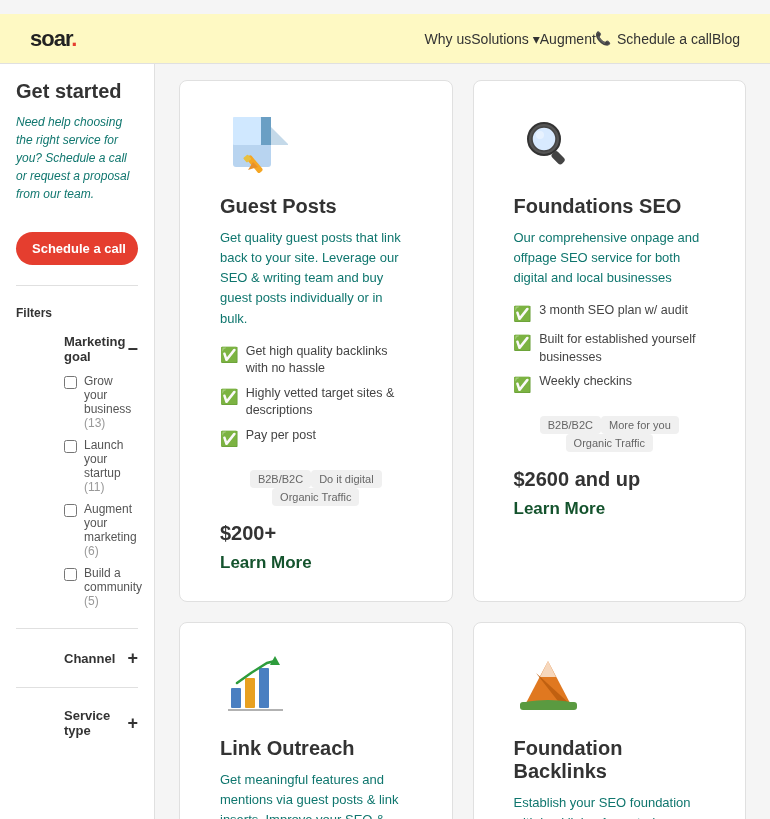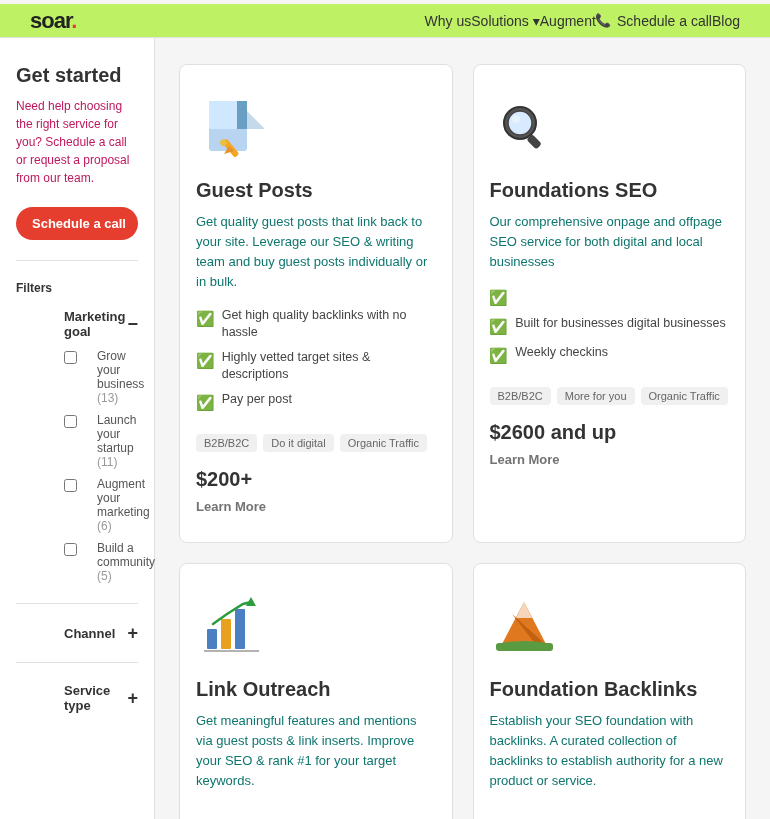--- a/index.html
+++ b/index.html
@@ -1,60 +1,60 @@
 <!DOCTYPE html>
 <html><head>
   <meta charset="utf-8">
   <style>
     * { box-sizing: border-box; margin: 0; padding: 0; }
     body { font-family: -apple-system, BlinkMacSystemFont, 'Segoe UI', Arial, sans-serif; background: #f5f5f5; color: #333; font-size: 14px; }
 
     
-    .header { background: #bef264; border-bottom: 1px solid #e0e0e0; padding: 0 30px; height: 34px; display: flex; align-items: center; justify-content: space-between; position: sticky; top: 4px; z-index: 100; }
+    .header { background: #fef9c3; border-bottom: 1px solid #e0e0e0; padding: 0 30px; height: 50px; display: flex; align-items: center; justify-content: space-between; position: sticky; top: 14px; z-index: 100; }
     .logo { font-size: 22px; font-weight: 700; color: #222; letter-spacing: -1px; }
     .logo span { color: #e53e2f; }
     .nav { display: flex; align-items: center; }
     .nav-item { font-size: 14px; color: #333; cursor: pointer; text-decoration: none; }
     .nav-schedule { display: flex; align-items: center; gap: 5px; }
     .phone-icon { color: #e53e2f; font-size: 13px; }
 
     
     .page { display: flex; min-height: calc(100vh - 50px); }
 
     
     .sidebar { width: 155px; min-width: 155px; background: #fff; padding: 30px 16px; border-right: 1px solid #e0e0e0; }
     .sidebar-title { font-size: 20px; font-weight: 700; margin-bottom: 10px; }
-    .sidebar-desc { font-size: 12px; color: #be185d; line-height: 1.5; margin-bottom: 20px; }
+    .sidebar-desc { font-size: 12px; color: #0f766e; line-height: 1.5; margin-bottom: 29px; font-style: italic; }
     .schedule-btn { background: #e53e2f; color: #fff; border: none; border-radius: 20px; padding: 9px 16px; font-size: 13px; font-weight: 600; cursor: pointer; width: 100%; white-space: nowrap; }
     .divider { border: none; border-top: 1px solid #e0e0e0; margin: 20px 0; }
     .filters-title { font-size: 12px; font-weight: 700; margin-bottom: 14px; }
     .filter-section { margin-bottom: 16px; margin-left: 48px; }
     .filter-header { display: flex; justify-content: space-between; align-items: center; font-size: 13px; font-weight: 600; margin-bottom: 10px; cursor: pointer; }
     .filter-minus { font-size: 18px; color: #333; line-height: 1; }
     .filter-plus { font-size: 18px; color: #333; line-height: 1; }
-    .filter-option { display: flex; align-items: flex-start; gap: 20px; margin-bottom: 8px; font-size: 12px; color: #555; cursor: pointer; }
+    .filter-option { display: flex; align-items: flex-start; gap: 7px; margin-bottom: 8px; font-size: 12px; color: #555; cursor: pointer; }
     .filter-option input[type="checkbox"] { margin-top: 2px; }
     .filter-count { color: #999; }
 
     
     .main { flex: 1; padding: 30px 24px; }
     .cards-grid { display: grid; grid-template-columns: 1fr 1fr; gap: 20px; }
 
     
-    .card { background: #fff; border-radius: 8px; padding: 28px 16px; border: 1px solid #e0e0e0; display: flex; flex-direction: column; }
+    .card { background: #fff; border-radius: 8px; padding: 28px 40px; border: 1px solid #e0e0e0; display: flex; flex-direction: column; }
     .card-icon { width: 70px; height: 70px; margin-bottom: 16px; display: flex; align-items: center; justify-content: center; }
     .card-title { font-size: 20px; font-weight: 700; margin-bottom: 10px; }
     .card-desc { font-size: 13px; color: #0f766e; line-height: 1.55; margin-bottom: 14px; }
     .card-features { list-style: none; margin-bottom: 14px; }
     .card-features li { display: flex; align-items: flex-start; gap: 7px; font-size: 12.5px; color: #444; margin-bottom: 7px; line-height: 1.4; }
     .check-icon { color: #2da44e; font-size: 15px; flex-shrink: 0; margin-top: 1px; }
-    .card-tags { display: flex; flex-wrap: wrap; gap: 6px; margin-bottom: 16px; }
+    .card-tags { display: flex; flex-wrap: wrap; margin-bottom: 16px; justify-content: center; }
     .tag { background: #f0f0f0; border-radius: 4px; padding: 3px 8px; font-size: 11px; color: #666; }
     .card-price { font-size: 20px; font-weight: 700; margin-bottom: 8px; }
-    .learn-more { color: #737373; font-size: 13px; font-weight: 600; cursor: pointer; text-decoration: none; }
+    .learn-more { color: #14532d; font-size: 17px; font-weight: 600; cursor: pointer; text-decoration: none; }
   </style>
 </head>
 <body>
 
 <header class="header">
   <div class="logo">
     soar<span>.</span>
   </div>
   <nav class="nav">
     <a class="nav-item">Why us</a>
@@ -172,24 +172,25 @@
             <circle cx="28" cy="27" r="12" fill="#d8eaff" stroke="#444" stroke-width="1.5"></circle>
             <circle cx="24" cy="23" r="4" fill="rgba(255,255,255,0.4)"></circle>
             <rect x="40" y="38" width="14" height="8" rx="3" fill="#444" transform="rotate(45 40 38)"></rect>
           </svg>
         </div>
         <h3 class="card-title">Foundations SEO</h3>
         <p class="card-desc">Our comprehensive onpage and offpage SEO service for both digital and local businesses</p>
         <ul class="card-features">
           <li>
               <span class="check-icon">✅</span>
-            </li>
-          <li>
-              <span class="check-icon">✅</span>
-              <span>Built for businesses digital businesses</span>
+              <span>3 month SEO plan w/ audit</span>
+            </li>
+          <li>
+              <span class="check-icon">✅</span>
+              <span>Built for established yourself businesses</span>
             </li>
           <li>
               <span class="check-icon">✅</span>
               <span>Weekly checkins</span>
             </li>
         </ul>
         <div class="card-tags">
           <span class="tag">B2B/B2C</span>
           <span class="tag">More for you</span>
           <span class="tag">Organic Traffic</span>

